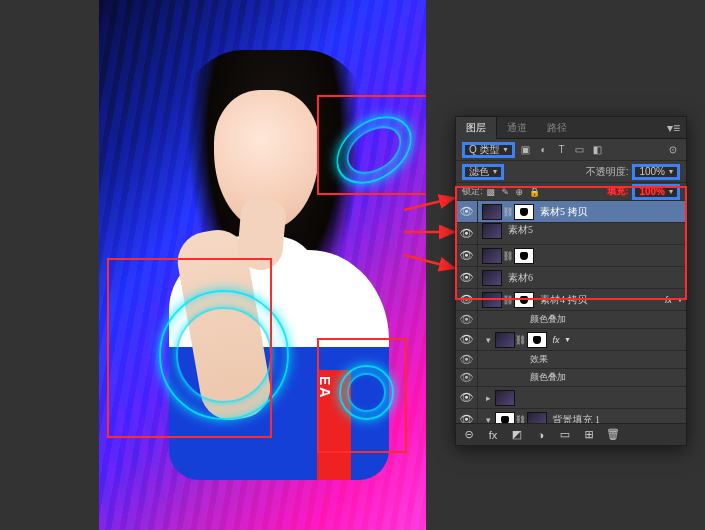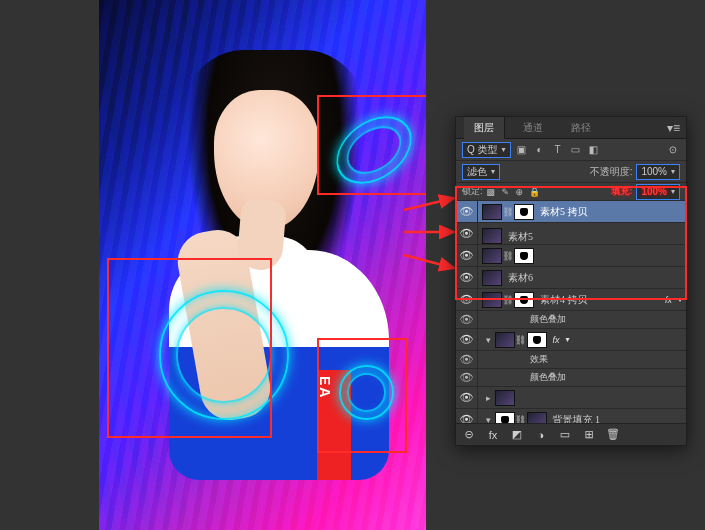--- a/index.html
+++ b/index.html
@@ -109,32 +109,32 @@
     background:#3a3a3a;
     border:1px solid #1e1e1e;
     box-shadow:0 4px 18px rgba(0,0,0,.6);
     font-size:10px;
   }
   .tabbar {
     display:flex; align-items:center;
     background:#2f2f2f; height:22px;
     border-bottom:1px solid #1b1b1b;
   }
-  .tab { padding:4px 10px; color:#888; cursor:default;margin-left:8px; }
+  .tab { padding:4px 10px; color:#888; cursor:default; }
   .tab.active { background:#3a3a3a; color:#eee; border-top:1px solid #1b1b1b; border-right:1px solid #1b1b1b; }
   .tabbar .tmenu { margin-left:auto; padding:0 6px; color:#bbb; font-size:12px;}
 
   .optrow {
     display:flex; align-items:center;
     height:22px; padding:0 6px; gap:4px;
     border-bottom:1px solid #2a2a2a;
     background:#3a3a3a;
   }
   .optrow .sel {
-    background:#2b2b2b; border:1px solid #3b82f6;
+    background:#2b2b2b; border:3px solid #3b82f6;
     padding:1px 4px; height:16px;
     display:flex; align-items:center; gap:4px;
     color:#ccc; font-size:10px;
   }
   .optrow .chev { font-size:8px; color:#bbb; }
   .optrow .lbl { color:#bbb; }
   .optrow .spacer { flex:1; }
   .optrow .iconbtn { width:14px; height:14px; display:flex; align-items:center; justify-content:center; color:#bbb; font-size:10px;}
   .slimrow { height:18px; font-size:9px; }
   .slimrow .lock { letter-spacing:2px; color:#bbb; }
@@ -281,21 +281,21 @@
         <div style="display: flex; align-items: center; flex: 1 1 0%; height: 100%;">
           <span class="indent" style="width: 4px;"></span>
           <span class="thumb dark"></span>
           <span class="link">⛓</span>
           <span class="thumb mask"></span>
           <span class="name">素材5 拷贝</span>
         </div>
       </div>
       <div class="layer">
         <div class="eye">👁</div>
-        <div style="display: flex; align-items: flex-end; flex: 1 1 0%; height: 100%;">
+        <div style="display: flex; align-items: flex-start; flex: 1 1 0%; height: 100%;">
           <span class="indent" style="width: 4px;"></span>
           <span class="thumb dark"></span>
           <span class="name">素材5</span>
         </div>
       </div>
       <div class="layer">
         <div class="eye">👁</div>
         <div style="display: flex; align-items: center; flex: 1 1 0%; height: 100%;">
           <span class="indent" style="width: 4px;"></span>
           <span class="thumb dark"></span>

